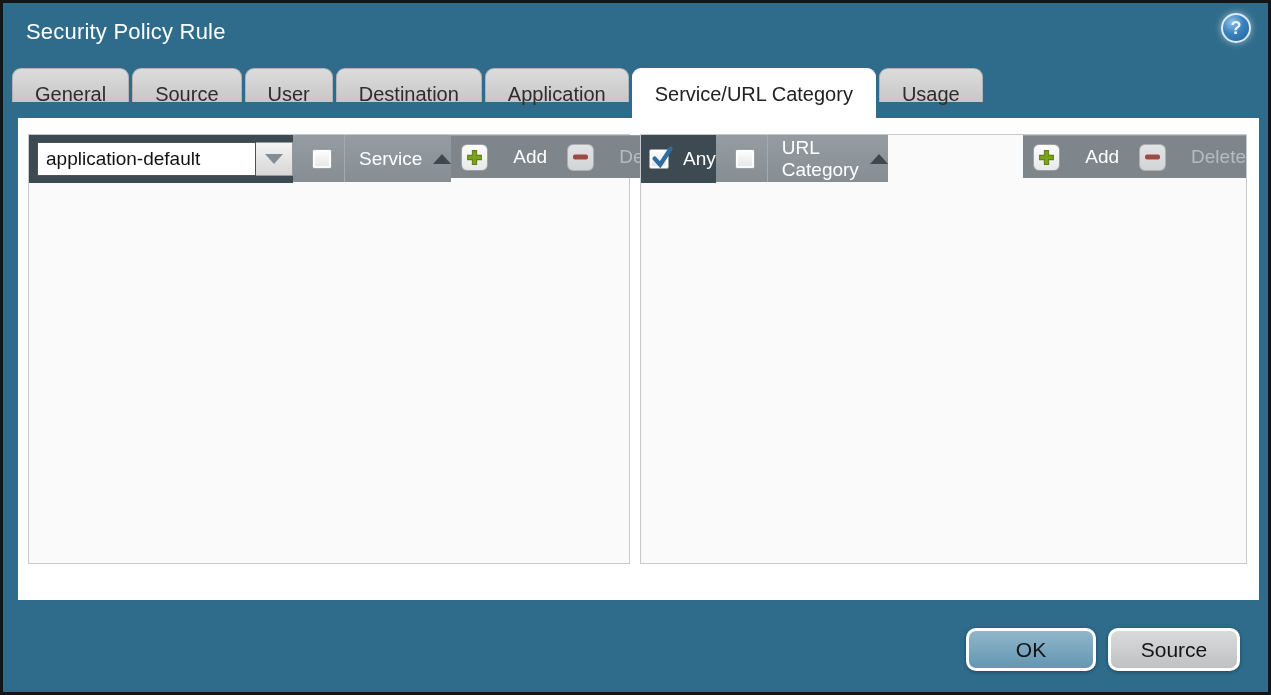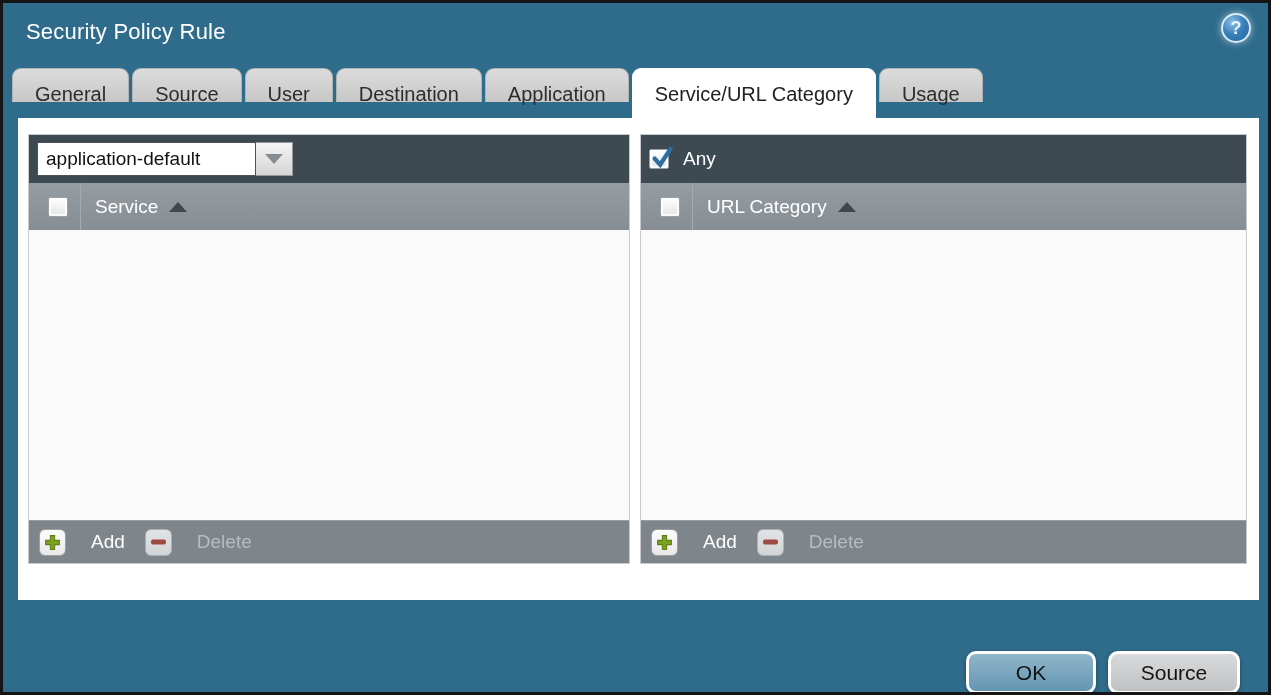--- a/index.html
+++ b/index.html
@@ -54,21 +54,21 @@
 
   
   .content {
     position: absolute; left: 15px; top: 115px;
     width: 1241px; height: 482px;
     background: #ffffff;
   }
   .panel {
     position: absolute; top: 16px; height: 430px;
     border: 1px solid #c6cacd;
-    display: flex; flex-direction: column;
+    display: flex; 
     background: #fafafa;
   }
   .panel.left  { left: 10px;  width: 602px; }
   .panel.right { left: 622px; width: 607px; }
 
   .panel-header {
     height: 48px; flex: 0 0 48px;
     background: #3e4a52;
     display: flex; align-items: center;
     padding-left: 8px;
@@ -154,21 +154,20 @@
   .tool-btn.disabled .tool-label { color: #b6bcc0; }
 
   
   .action-btn {
     position: absolute; top: 625px; height: 43px;
     border: 3px solid #ffffff; border-radius: 10px;
     font-size: 21px; color: #141414;
     display: flex; align-items: center; justify-content: center;
     cursor: pointer;
     box-shadow: 0 1px 4px rgba(0,0,0,.35);
-    margin-top: 23px;
   }
   .btn-ok     { left: 963px;  width: 130px; background: linear-gradient(#90b6ca, #6396b2); }
   .btn-cancel { left: 1105px; width: 132px; background: linear-gradient(#d9dadb, #bfc1c3); }
 </style>
 </head>
 <body>
 
 <div class="window">
 
   <div class="titlebar">

